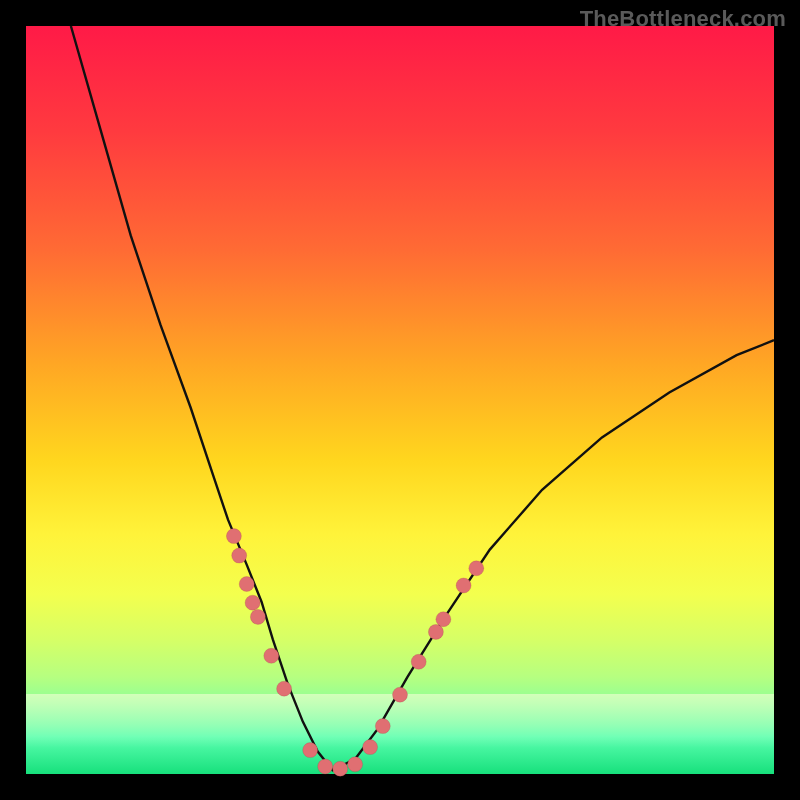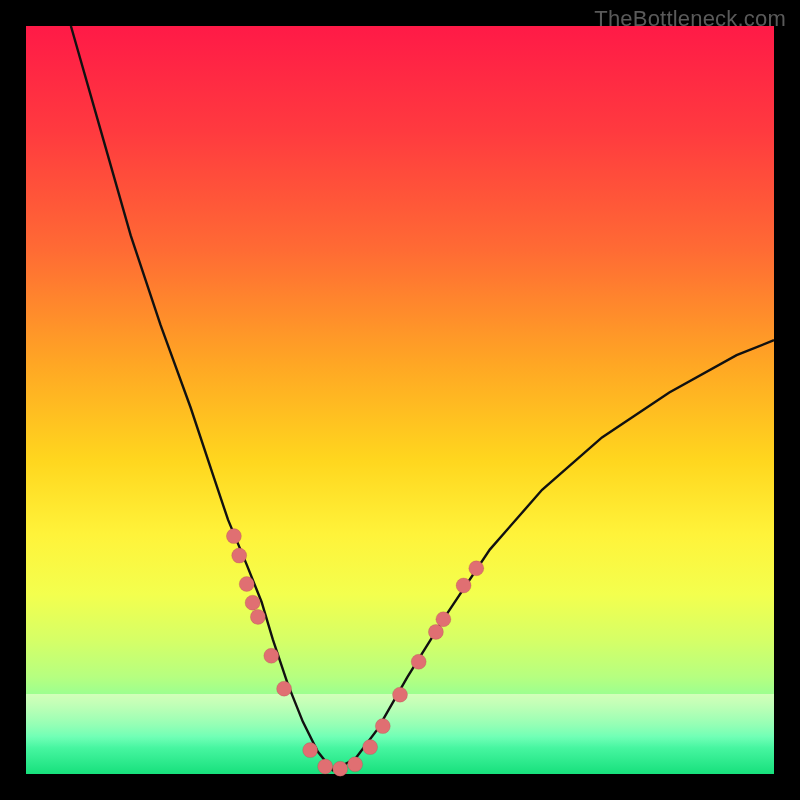--- a/index.html
+++ b/index.html
@@ -16,21 +16,21 @@
     width: 800px;
     height: 800px;
     background: #000;
   }
   .watermark {
     position: absolute;
     top: 6px;
     right: 14px;
     color: #5a5a5a;
     font-size: 22px;
-    font-weight: 400;
+    font-weight: 700;
     letter-spacing: 0.2px;
     z-index: 10;
   }
   .plot-area {
     position: absolute;
     left: 26px;
     top: 26px;
     width: 748px;
     height: 748px;
     

